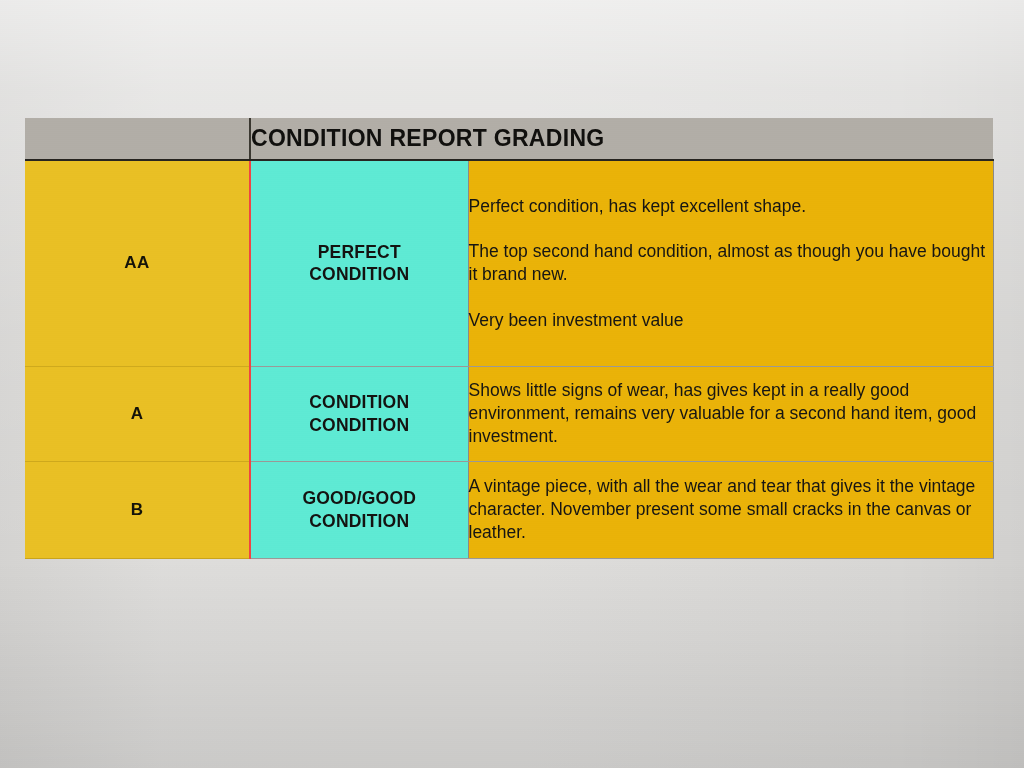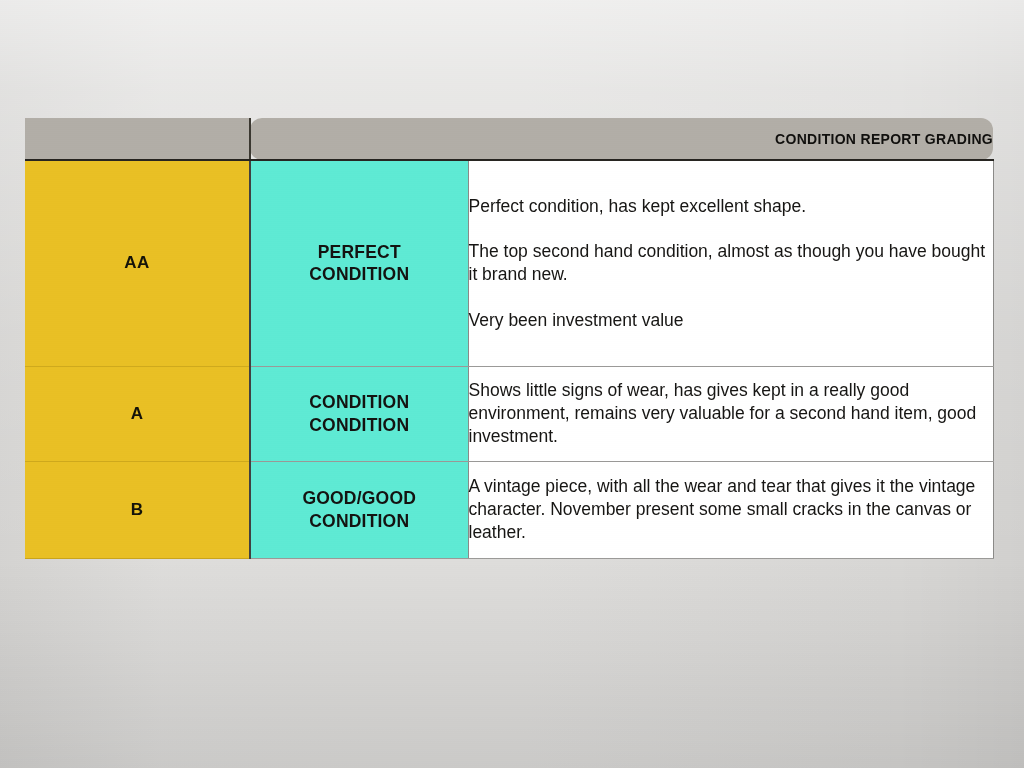--- a/index.html
+++ b/index.html
@@ -63,32 +63,31 @@
     background: #b2aea7;
     height: 42px;
     border-right: 2px solid #3a3730;
     border-bottom: 2px solid #262420;
   }
   .hdr-title {
     background: #b2aea7;
     height: 42px;
     border-bottom: 2px solid #262420;
     color: #100f0d;
-    font-size: 14px;
+    font-size: 23px;
     font-weight: bold;
     letter-spacing: 0.3px;
-    text-align: right;
+    text-align: left;
     padding-left: 11px;
-    border-radius: 12px;
   }
 
   
   .grade-cell {
     background: #e9c024;
-    border-right: 2px solid #404040;
+    border-right: 2px solid #ef4444;
     border-bottom: 1px solid #cfa91c;
     text-align: center;
     color: #141309;
     font-size: 17px;
     font-weight: bold;
     letter-spacing: 0.4px;
   }
   tr:last-child .grade-cell { border-bottom: 1px solid #c9a41b; }
 
   
@@ -100,21 +99,21 @@
     color: #131210;
     font-size: 17.5px;
     font-weight: bold;
     line-height: 1.28;
     letter-spacing: 0.2px;
     padding: 4px 6px;
   }
 
   
   .desc-cell {
-    background: #ffffff;
+    background: #eab308;
     border-right: 1px solid #8b8a88;
     border-bottom: 1px solid #9a9997;
     color: #161513;
     font-size: 17.5px;
     line-height: 1.33;
     padding: 9px 14px 9px 12px;
     vertical-align: middle;
   }
   .desc-cell p { margin: 0; }
   .desc-cell p + p { margin-top: 22px; }

